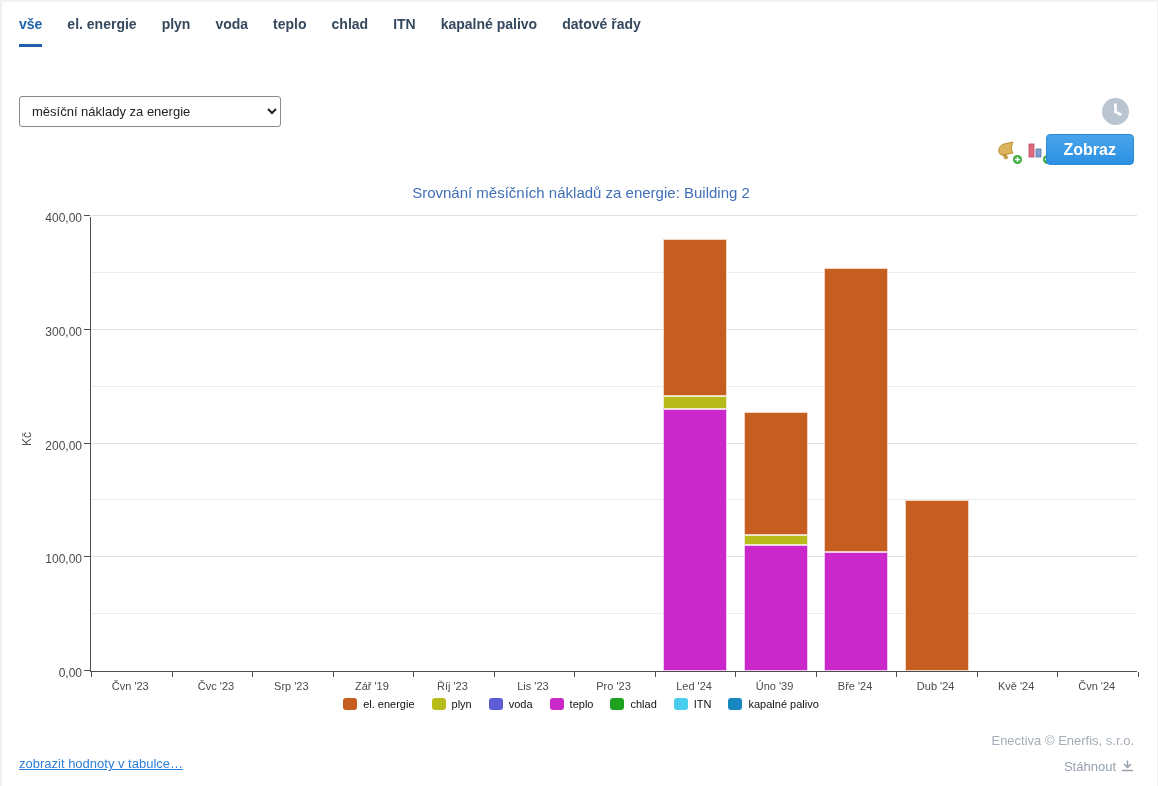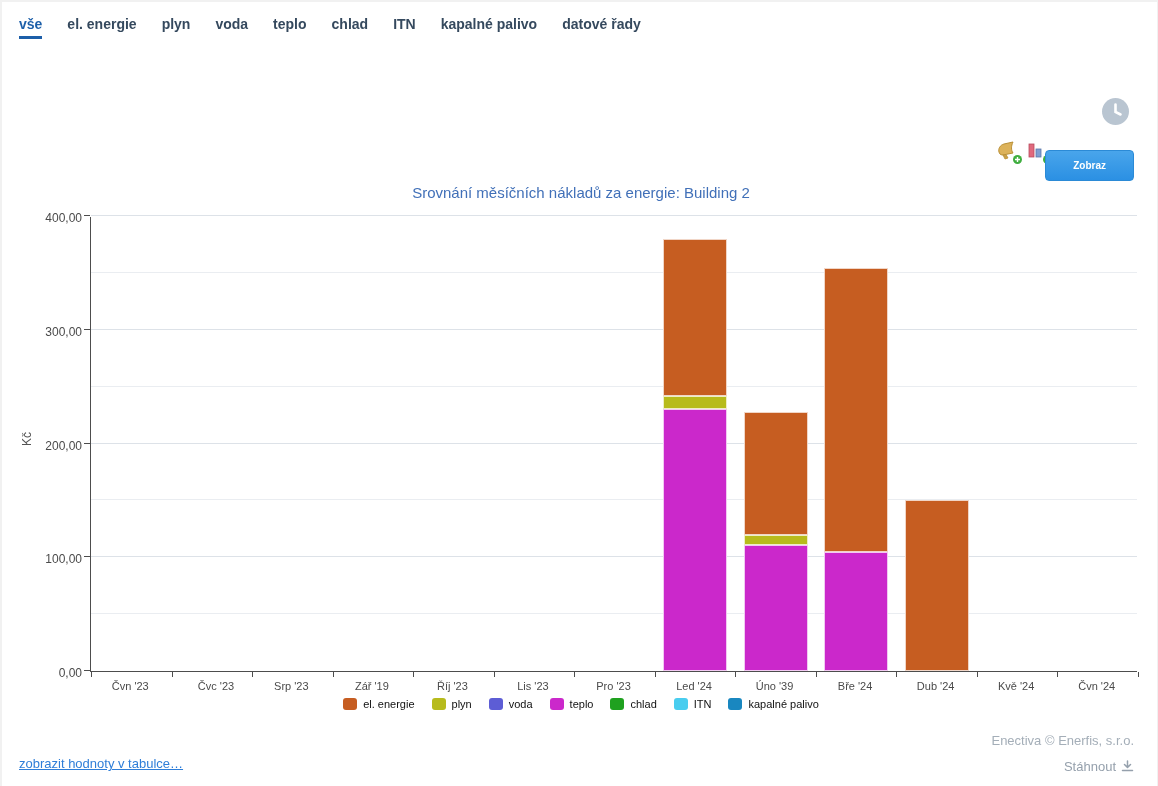--- a/index.html
+++ b/index.html
@@ -3,40 +3,40 @@
 <meta charset="utf-8">
 <style>
   * { box-sizing: border-box; }
   html,body { margin:0; padding:0; background:#fff; }
   body { font-family:"Liberation Sans", sans-serif; }
   .page { position:relative; width:1158px; height:786px; background:#fff; overflow:hidden;
           border-top:2px solid #f1f1f1; border-left:2px solid #f1f1f1; border-right:1px solid #f1f1f1; }
 
   
   .tabs { position:absolute; top:14px; left:17px; display:flex; gap:25px; }
-  .tab { font-size:14px; font-weight:bold; color:#35495e; cursor:pointer; padding-bottom:4px; white-space:nowrap; }
+  .tab { font-size:14px; font-weight:bold; color:#35495e; cursor:pointer; padding-bottom:12px; white-space:nowrap; }
   .tab.active { color:#1d5fa9; border-bottom:3px solid #1d5fa9; }
 
   
   .h1 { position:absolute; top:54px; left:17px; font-size:22px; font-weight:bold; color:#2c3e50; }
 
   
   .metric-select { position:absolute; top:94px; left:17px; width:262px; height:31px;
                    font-family:"Liberation Sans", sans-serif; font-size:13px; color:#222;
                    border:1px solid #8a8a8a; border-radius:3px; background:#fff; padding:0 8px; }
   .date-box { position:absolute; top:95px; right:62px; width:155px; height:28px;
               border:1px solid #ccc; border-radius:2px; font-size:13px; color:#444;
               text-align:right; padding:0 9px; font-family:"Liberation Sans", sans-serif; }
   .clock-btn { position:absolute; top:96px; right:28px; width:27px; height:27px; border:none;
                background:transparent; padding:0; cursor:pointer; }
   .mini-icons { position:absolute; top:139px; right:108px; display:flex; gap:8px; align-items:center; }
   .mini-icon { width:22px; height:20px; cursor:pointer; position:relative; }
-  .show-btn { position:absolute; top:148px; right:23px; height:31px; padding:0 27px;
+  .show-btn { position:absolute; top:132px; right:23px; height:31px; padding:0 17px;
               background:linear-gradient(#49a5eb,#2b90e3); color:#fff; font-weight:bold;
-              font-size:10px; border:1px solid #2b8ad6; border-radius:4px; cursor:pointer;
+              font-size:16px; border:1px solid #2b8ad6; border-radius:4px; cursor:pointer;
               font-family:"Liberation Sans", sans-serif; }
 
   
   .chart { position:absolute; top:172px; left:0; width:1158px; height:560px; }
   .chart-title { position:absolute; top:10px; left:0; width:100%; text-align:center;
                  font-size:15px; color:#4170b8; }
   .plot { position:absolute; left:88px; top:43px; width:1047px; height:455px;
           border-left:1px solid #4d4d4d; border-bottom:1px solid #4d4d4d; }
   .gridline { position:absolute; left:0; width:100%; height:1px; background:#eaedf1; }
   .gridline.major { background:#dde2e8; }
@@ -72,20 +72,21 @@
       <div class="tab">plyn</div>
       <div class="tab">voda</div>
       <div class="tab">teplo</div>
       <div class="tab">chlad</div>
       <div class="tab">ITN</div>
       <div class="tab">kapalné palivo</div>
       <div class="tab">datové řady</div>
     </nav>
 
 
+  <select class="metric-select" id="metricSelect"><option>měsíční náklady za energie</option></select>
 
 
   <button class="clock-btn" title="">
     <svg width="27" height="27" viewBox="0 0 27 27">
       <circle cx="13.5" cy="13.5" r="13.5" fill="#b9c5d1"></circle>
       <path d="M13.5 6.5 L13.5 14 L18.5 16.5" stroke="#fff" stroke-width="2.6" fill="none" stroke-linecap="round"></path>
     </svg>
   </button>
 
   <div class="mini-icons">

